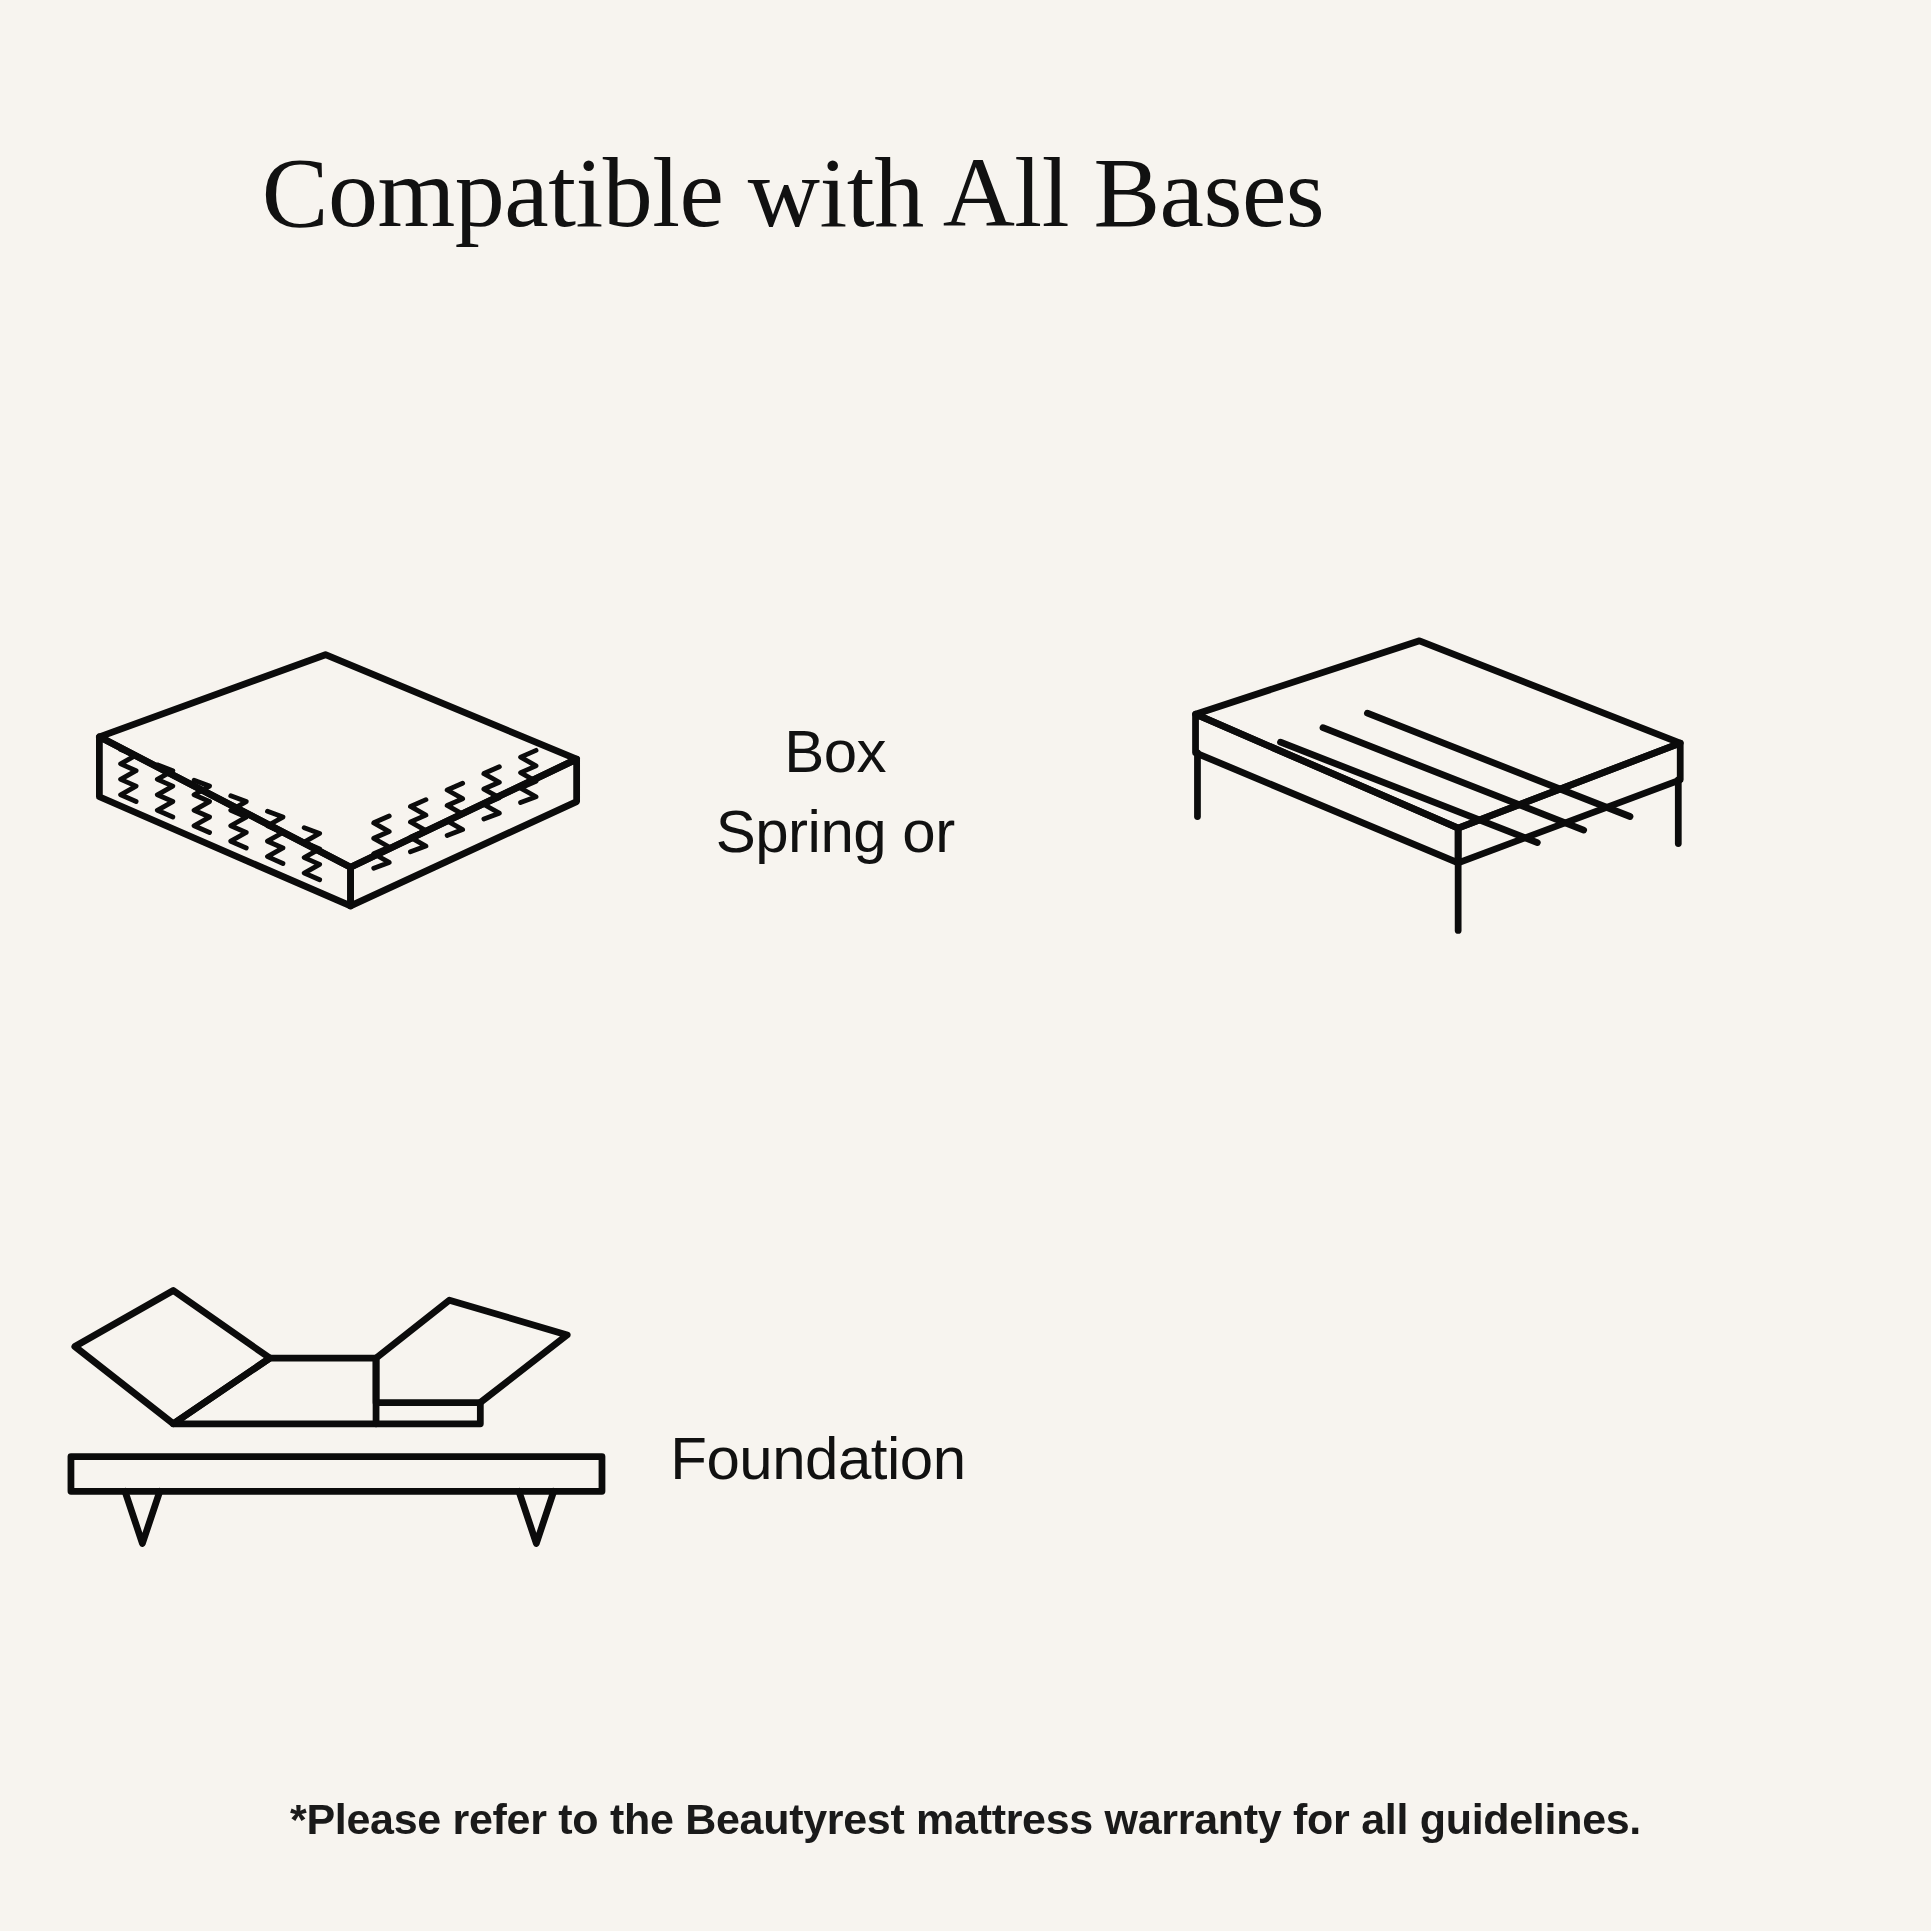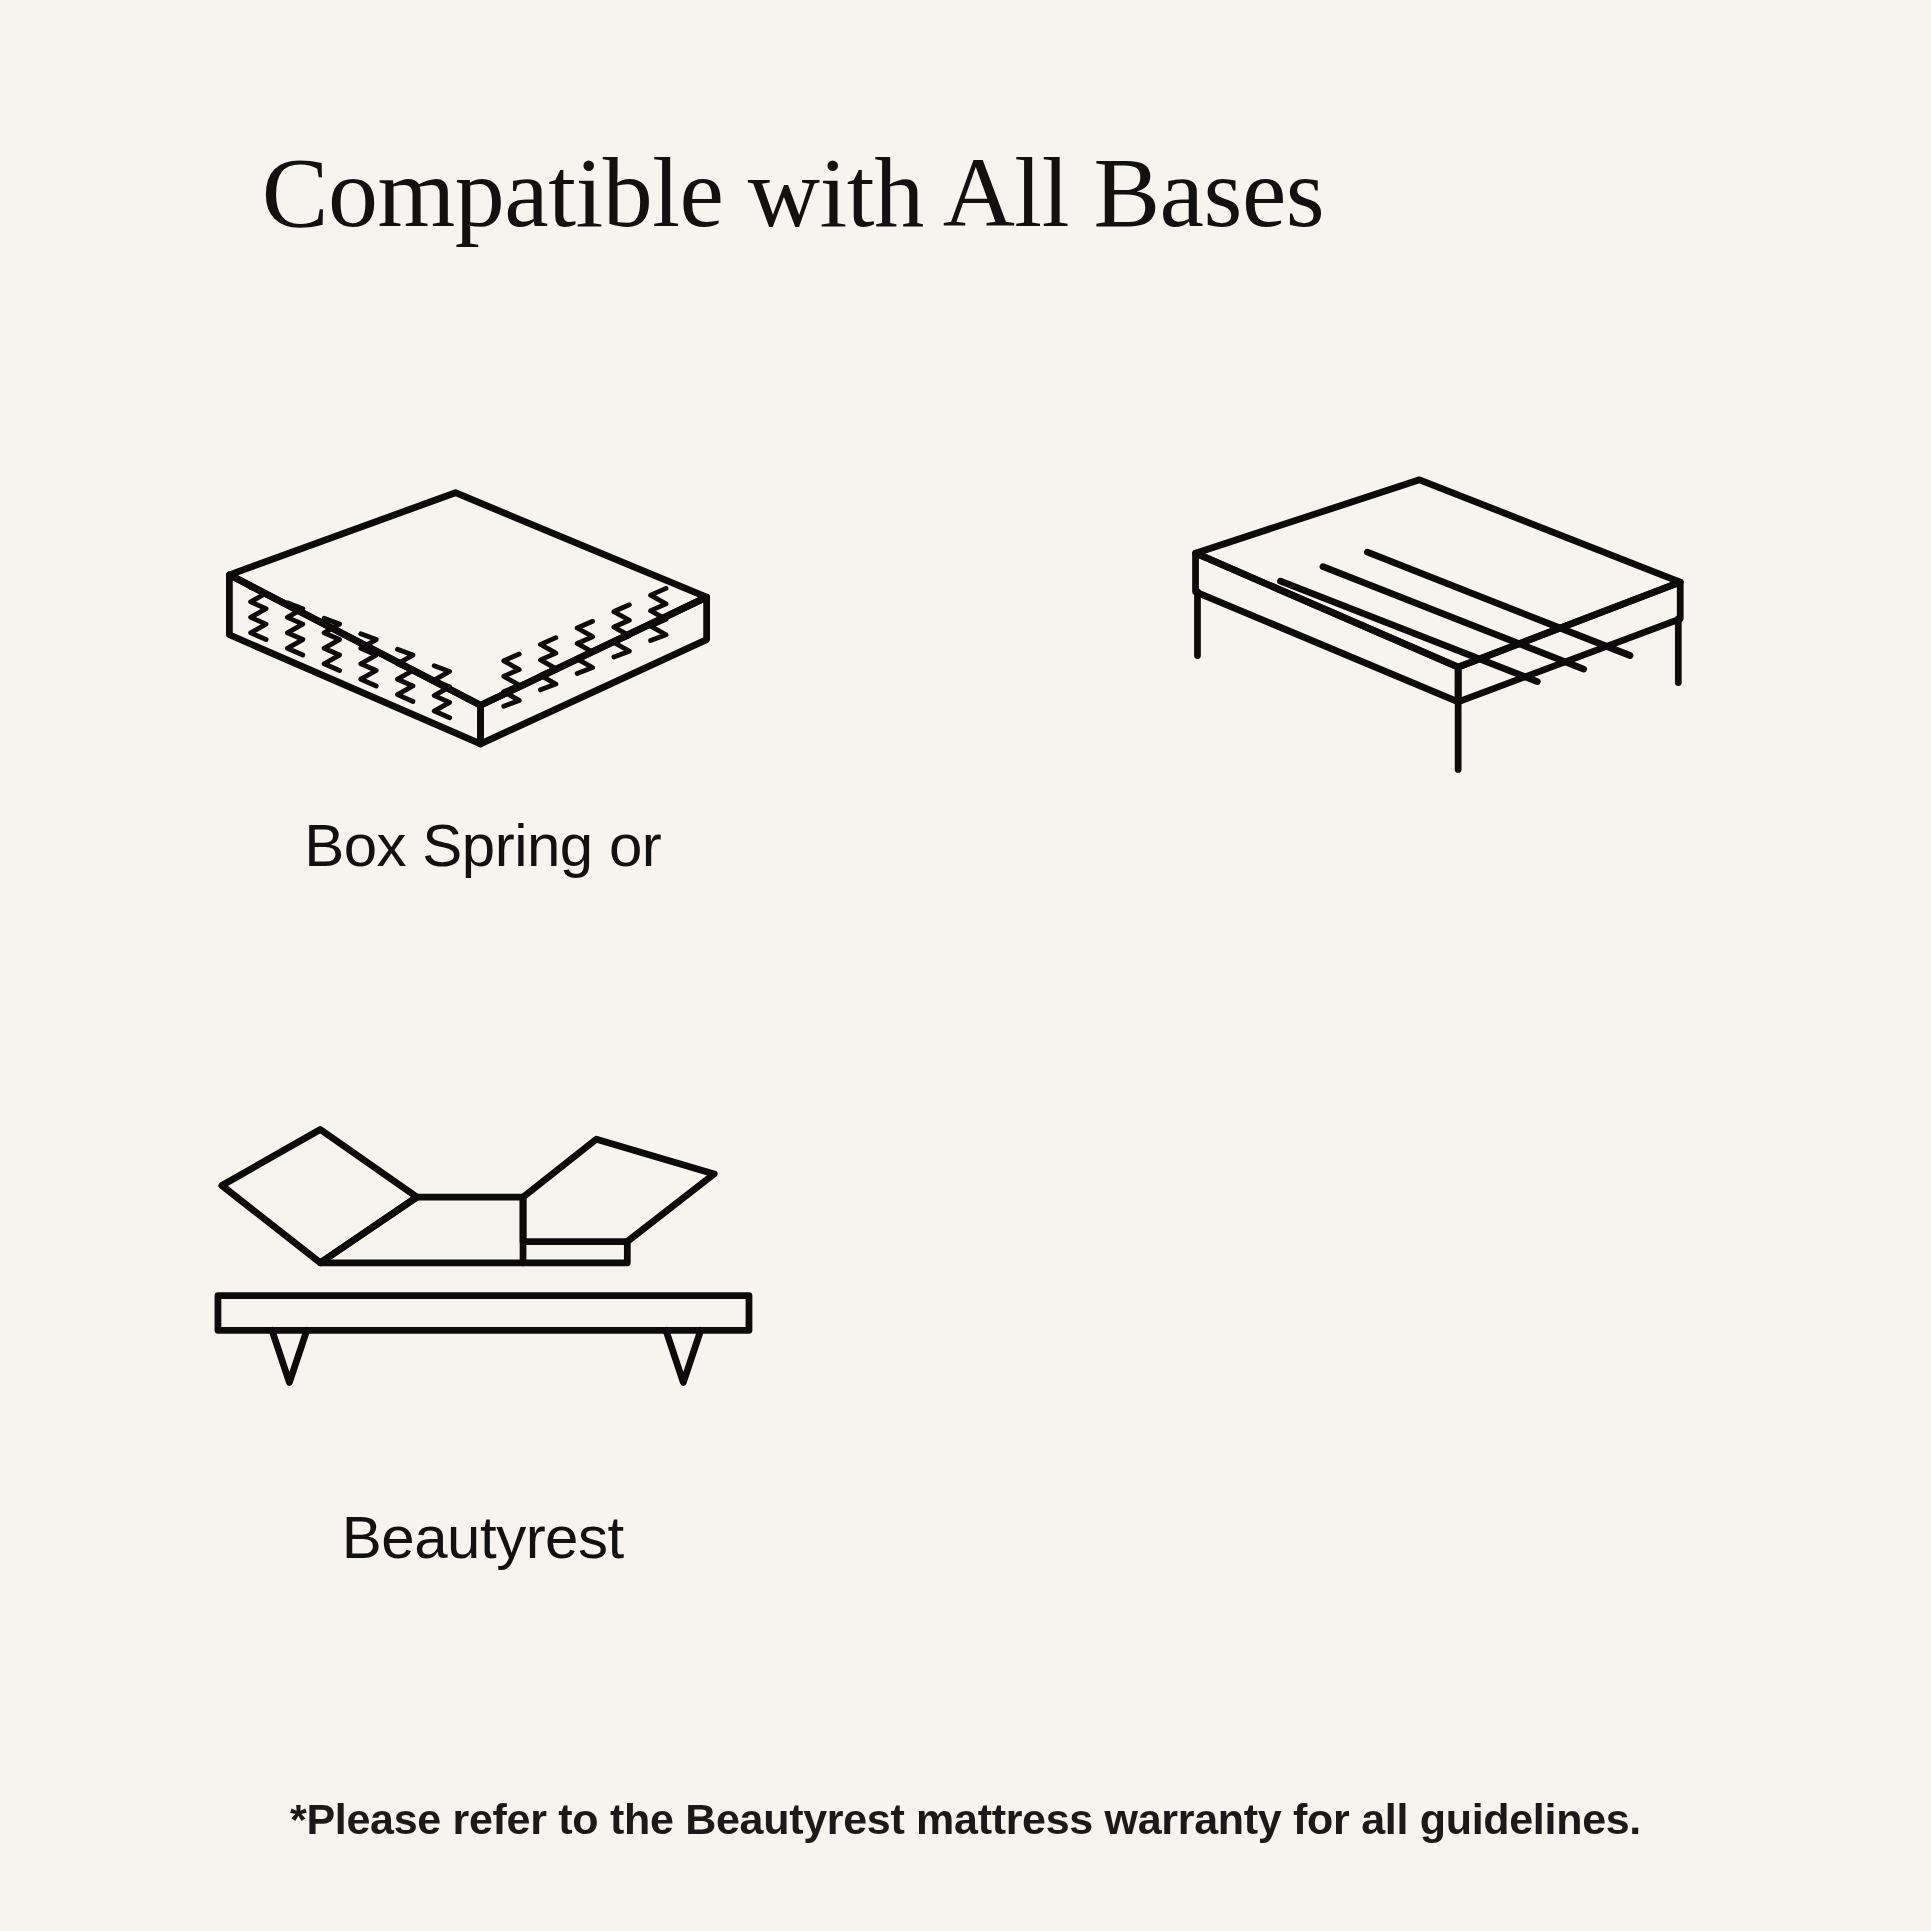--- a/index.html
+++ b/index.html
@@ -43,21 +43,21 @@
     left: 0;
     width: 1931px;
     height: 1284px;
     display: grid;
     grid-template-columns: 1fr 1fr;
     grid-template-rows: 1fr 1fr;
   }
   .card {
     position: relative;
     display: flex;
-    flex-direction: column;
+    flex-direction: row;
     align-items: center;
   }
   .art {
     height: 319px;
     width: 100%;
     display: flex;
     align-items: center;
     justify-content: center;
   }
   .art svg {
@@ -198,21 +198,21 @@
             <path class="ln-art" d="M430 130 L430 152 L322 152"></path>
 
             <path class="ln-art" d="M6 186 L556 186 L556 222 L6 222 Z"></path>
 
             <path class="ln-art" d="M62 222 L80 276 L98 222"></path>
             <path class="ln-art" d="M470 222 L488 276 L506 222"></path>
           </g>
         </svg>
       </div>
       <div class="caption">
-        <span class="ln">Beautyrest</span>
+        <span class="ln">Foundation</span>
       </div>
     </div>
 
   </div>
 
   <div class="footnote">*Please refer to the Beautyrest mattress warranty for all guidelines.</div>
 
 </div>
 
 

